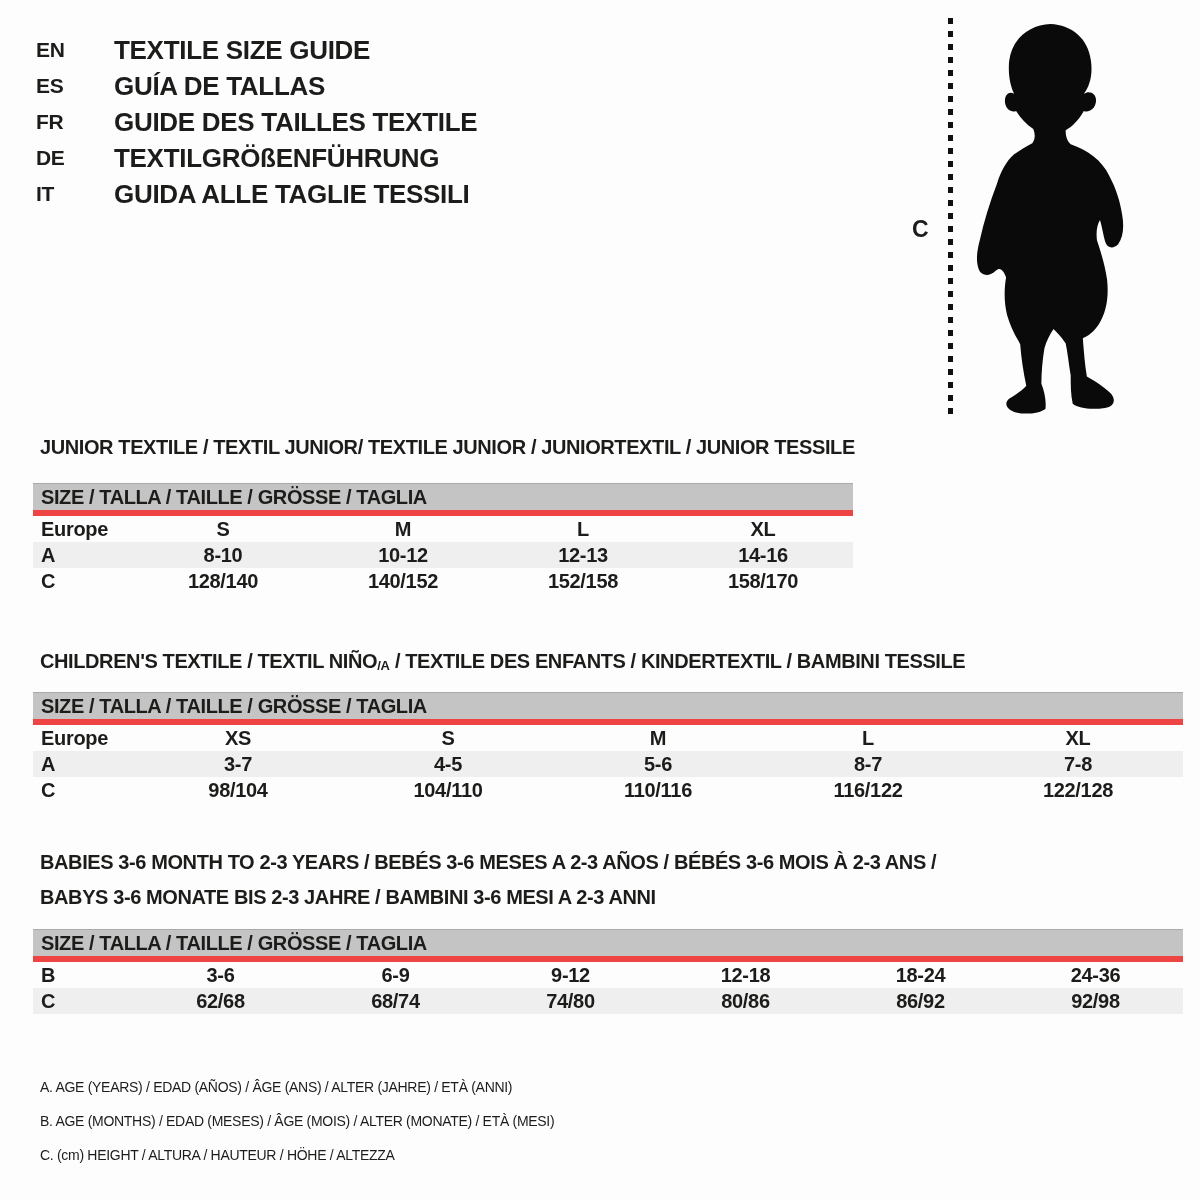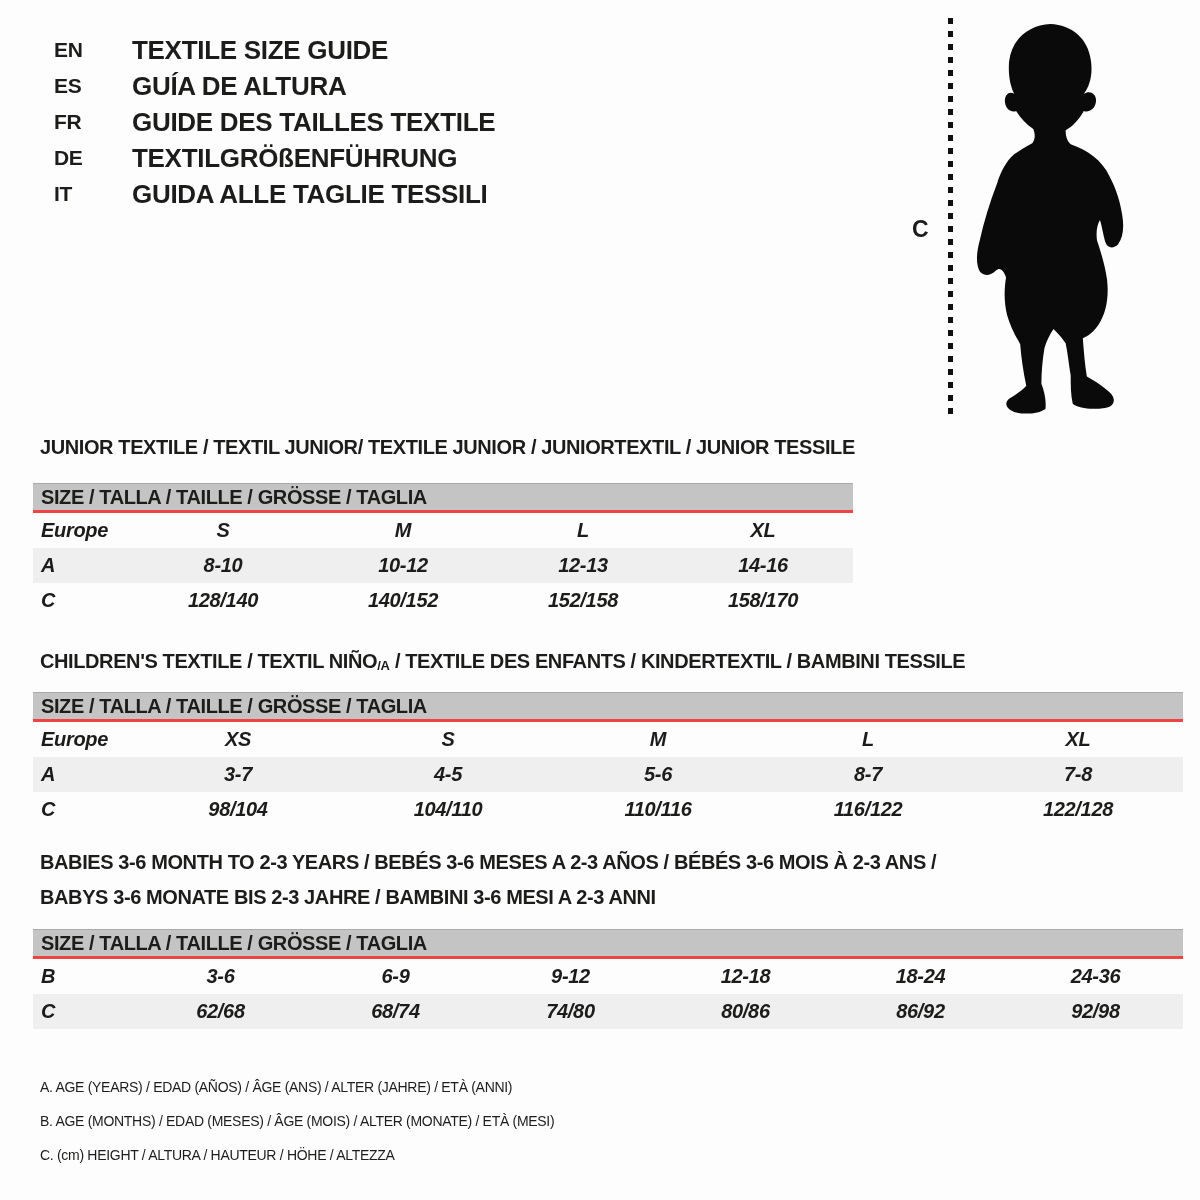--- a/index.html
+++ b/index.html
@@ -6,21 +6,21 @@
   body{
     width:1200px;height:1200px;position:relative;
     background:#fdfdfd;
     font-family:"Liberation Sans", sans-serif;
     color:#1c1c1a;
     -webkit-font-smoothing:antialiased;
   }
   .abs{position:absolute;}
 
   
-  .lang-list{left:54px;top:32px;}
+  .lang-list{left:36px;top:32px;}
   .lang-row{display:flex;height:36px;align-items:center;}
   .lang-code{width:78px;font-weight:bold;font-size:21px;letter-spacing:-0.3px;}
   .lang-label{font-weight:bold;font-size:26px;letter-spacing:-0.3px;}
 
   
   .measure-line{
     left:948px;top:18px;width:5px;height:400px;
     background:repeating-linear-gradient(to bottom,#101010 0 6px,transparent 6px 13px);
   }
   .measure-label{left:912px;top:216px;font-size:23px;font-weight:bold;}
@@ -36,27 +36,27 @@
   .title-children{left:40px;top:642px;margin-top:8px;}
   .title-babies{left:40px;top:845px;line-height:35px;}
 
   
   .tbl{position:absolute;}
   .tbl-junior{left:33px;top:483px;width:820px;}
   .tbl-children{left:33px;top:692px;width:1150px;}
   .tbl-babies{left:33px;top:929px;width:1150px;}
   .thead{
     background:#c4c4c4;
-    border-top:1px solid #aaaaaa;border-bottom:3px solid #ef4444;
+    border-top:1px solid #aaaaaa;border-bottom:6px solid #ef4444;
     height:26px;line-height:26px;
     padding-left:8px;
     font-size:20px;font-weight:bold;letter-spacing:-0.4px;
   }
-  .trow{display:grid;height:35px;align-items:center;
-        font-size:20px;font-weight:bold;letter-spacing:-0.3px;font-style:italic;}
+  .trow{display:grid;height:26px;align-items:center;
+        font-size:20px;font-weight:bold;letter-spacing:-0.3px;}
   .trow.alt{background:#efefef;}
   .cols4{grid-template-columns:100px repeat(4,1fr);}
   .cols5{grid-template-columns:100px repeat(5,1fr);}
   .cols6{grid-template-columns:100px repeat(6,1fr);}
   .cell{text-align:center;}
   .cell.lbl{text-align:left;padding-left:8px;}
 
   
   .legend{left:40px;top:1070px;}
   .legend-line{height:34px;line-height:34px;font-size:14px;font-weight:normal;letter-spacing:-0.3px;white-space:nowrap;}
@@ -66,21 +66,21 @@
 
 <div>
 
   <div class="abs lang-list">
     <div class="lang-row">
       <span class="lang-code">EN</span>
       <span class="lang-label">TEXTILE SIZE GUIDE</span>
     </div>
     <div class="lang-row">
       <span class="lang-code">ES</span>
-      <span class="lang-label">GUÍA DE ALTURA</span>
+      <span class="lang-label">GUÍA DE TALLAS</span>
     </div>
     <div class="lang-row">
       <span class="lang-code">FR</span>
       <span class="lang-label">GUIDE DES TAILLES TEXTILE</span>
     </div>
     <div class="lang-row">
       <span class="lang-code">DE</span>
       <span class="lang-label">TEXTILGRÖßENFÜHRUNG</span>
     </div>
     <div class="lang-row">

